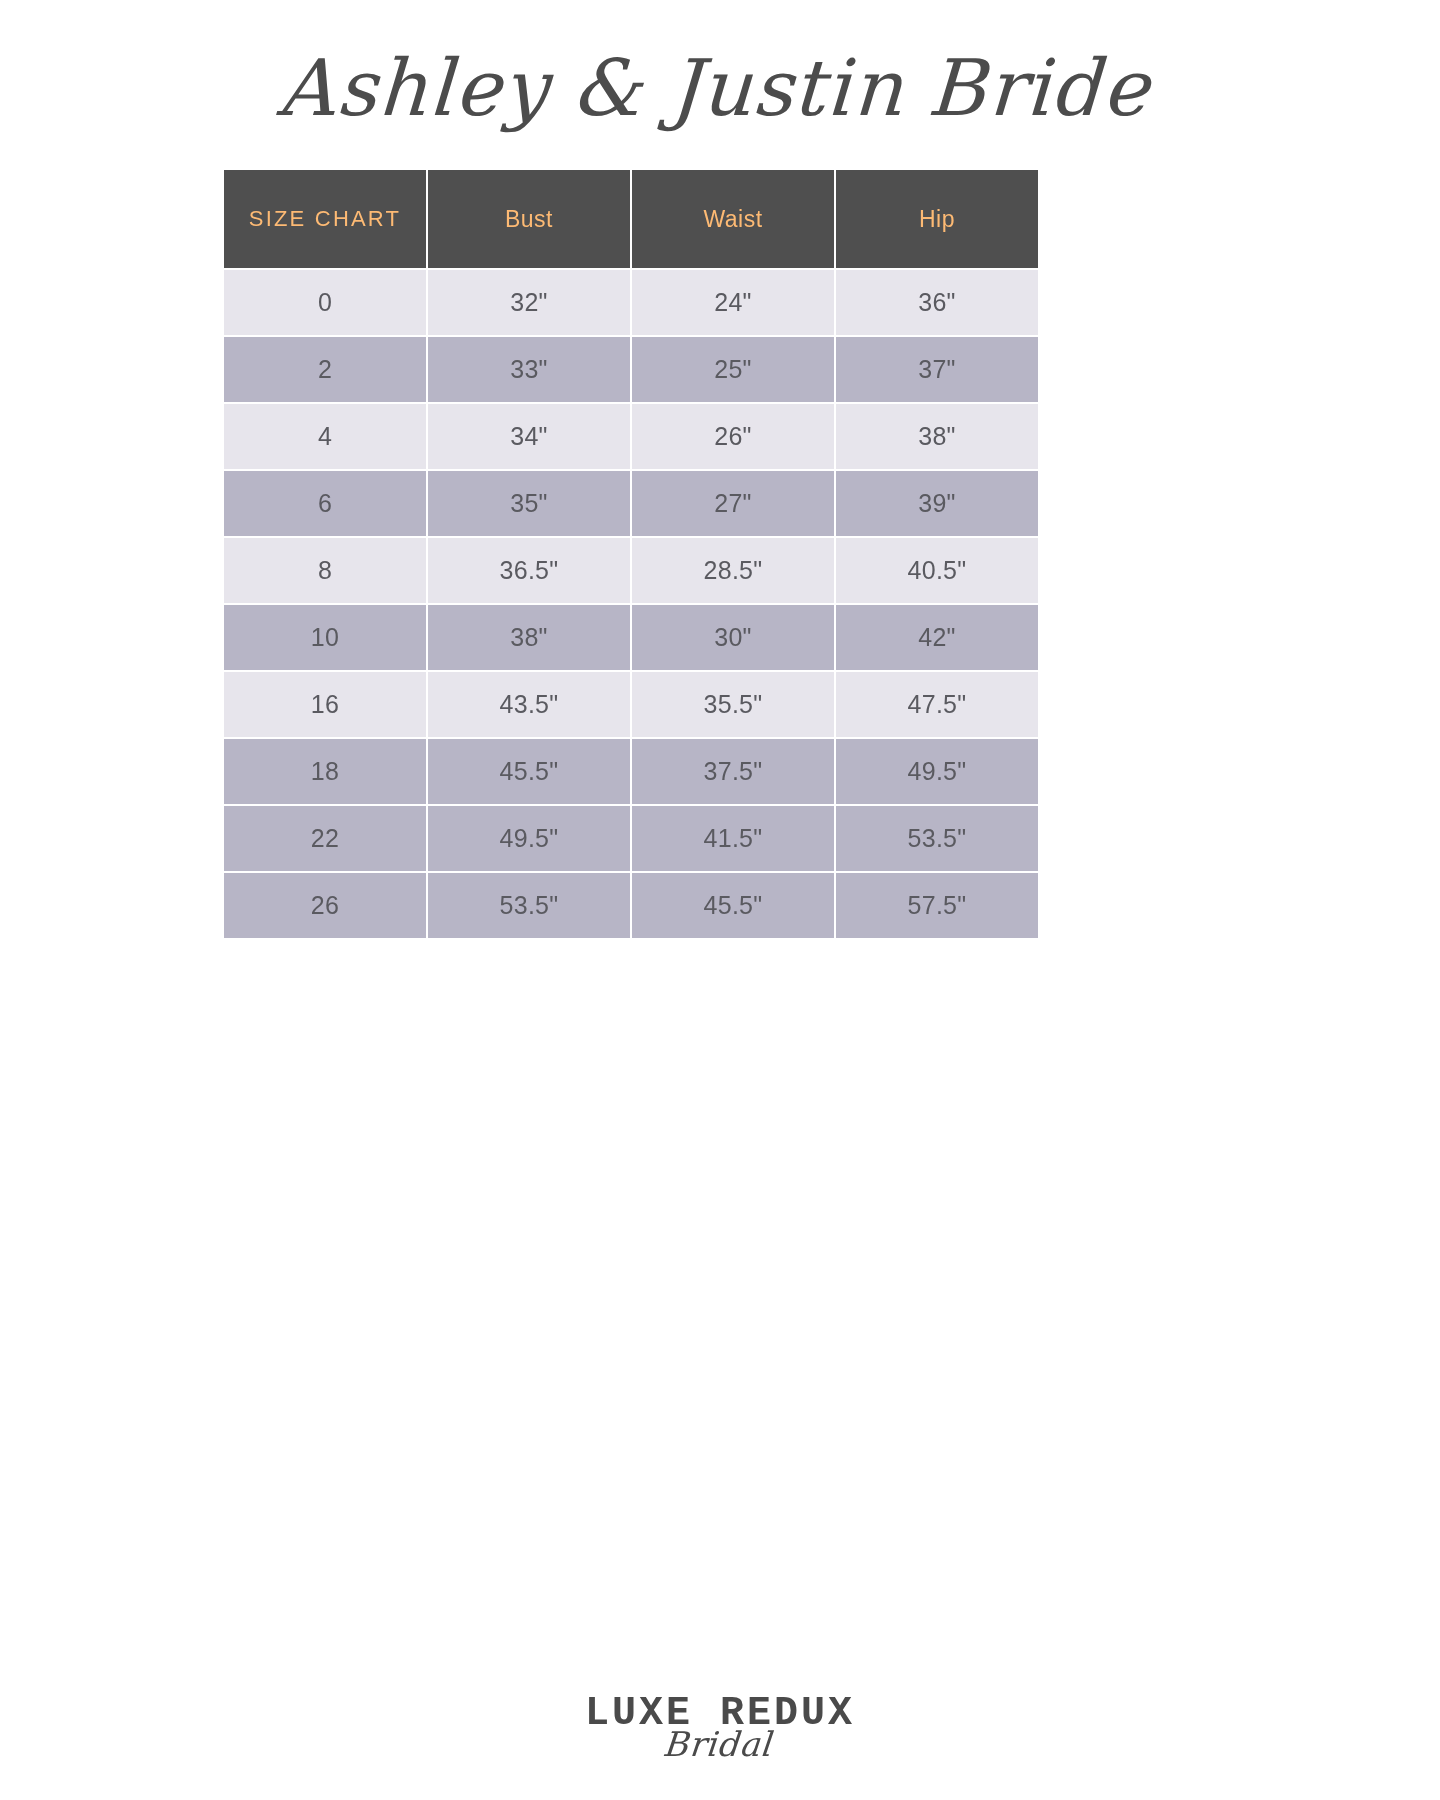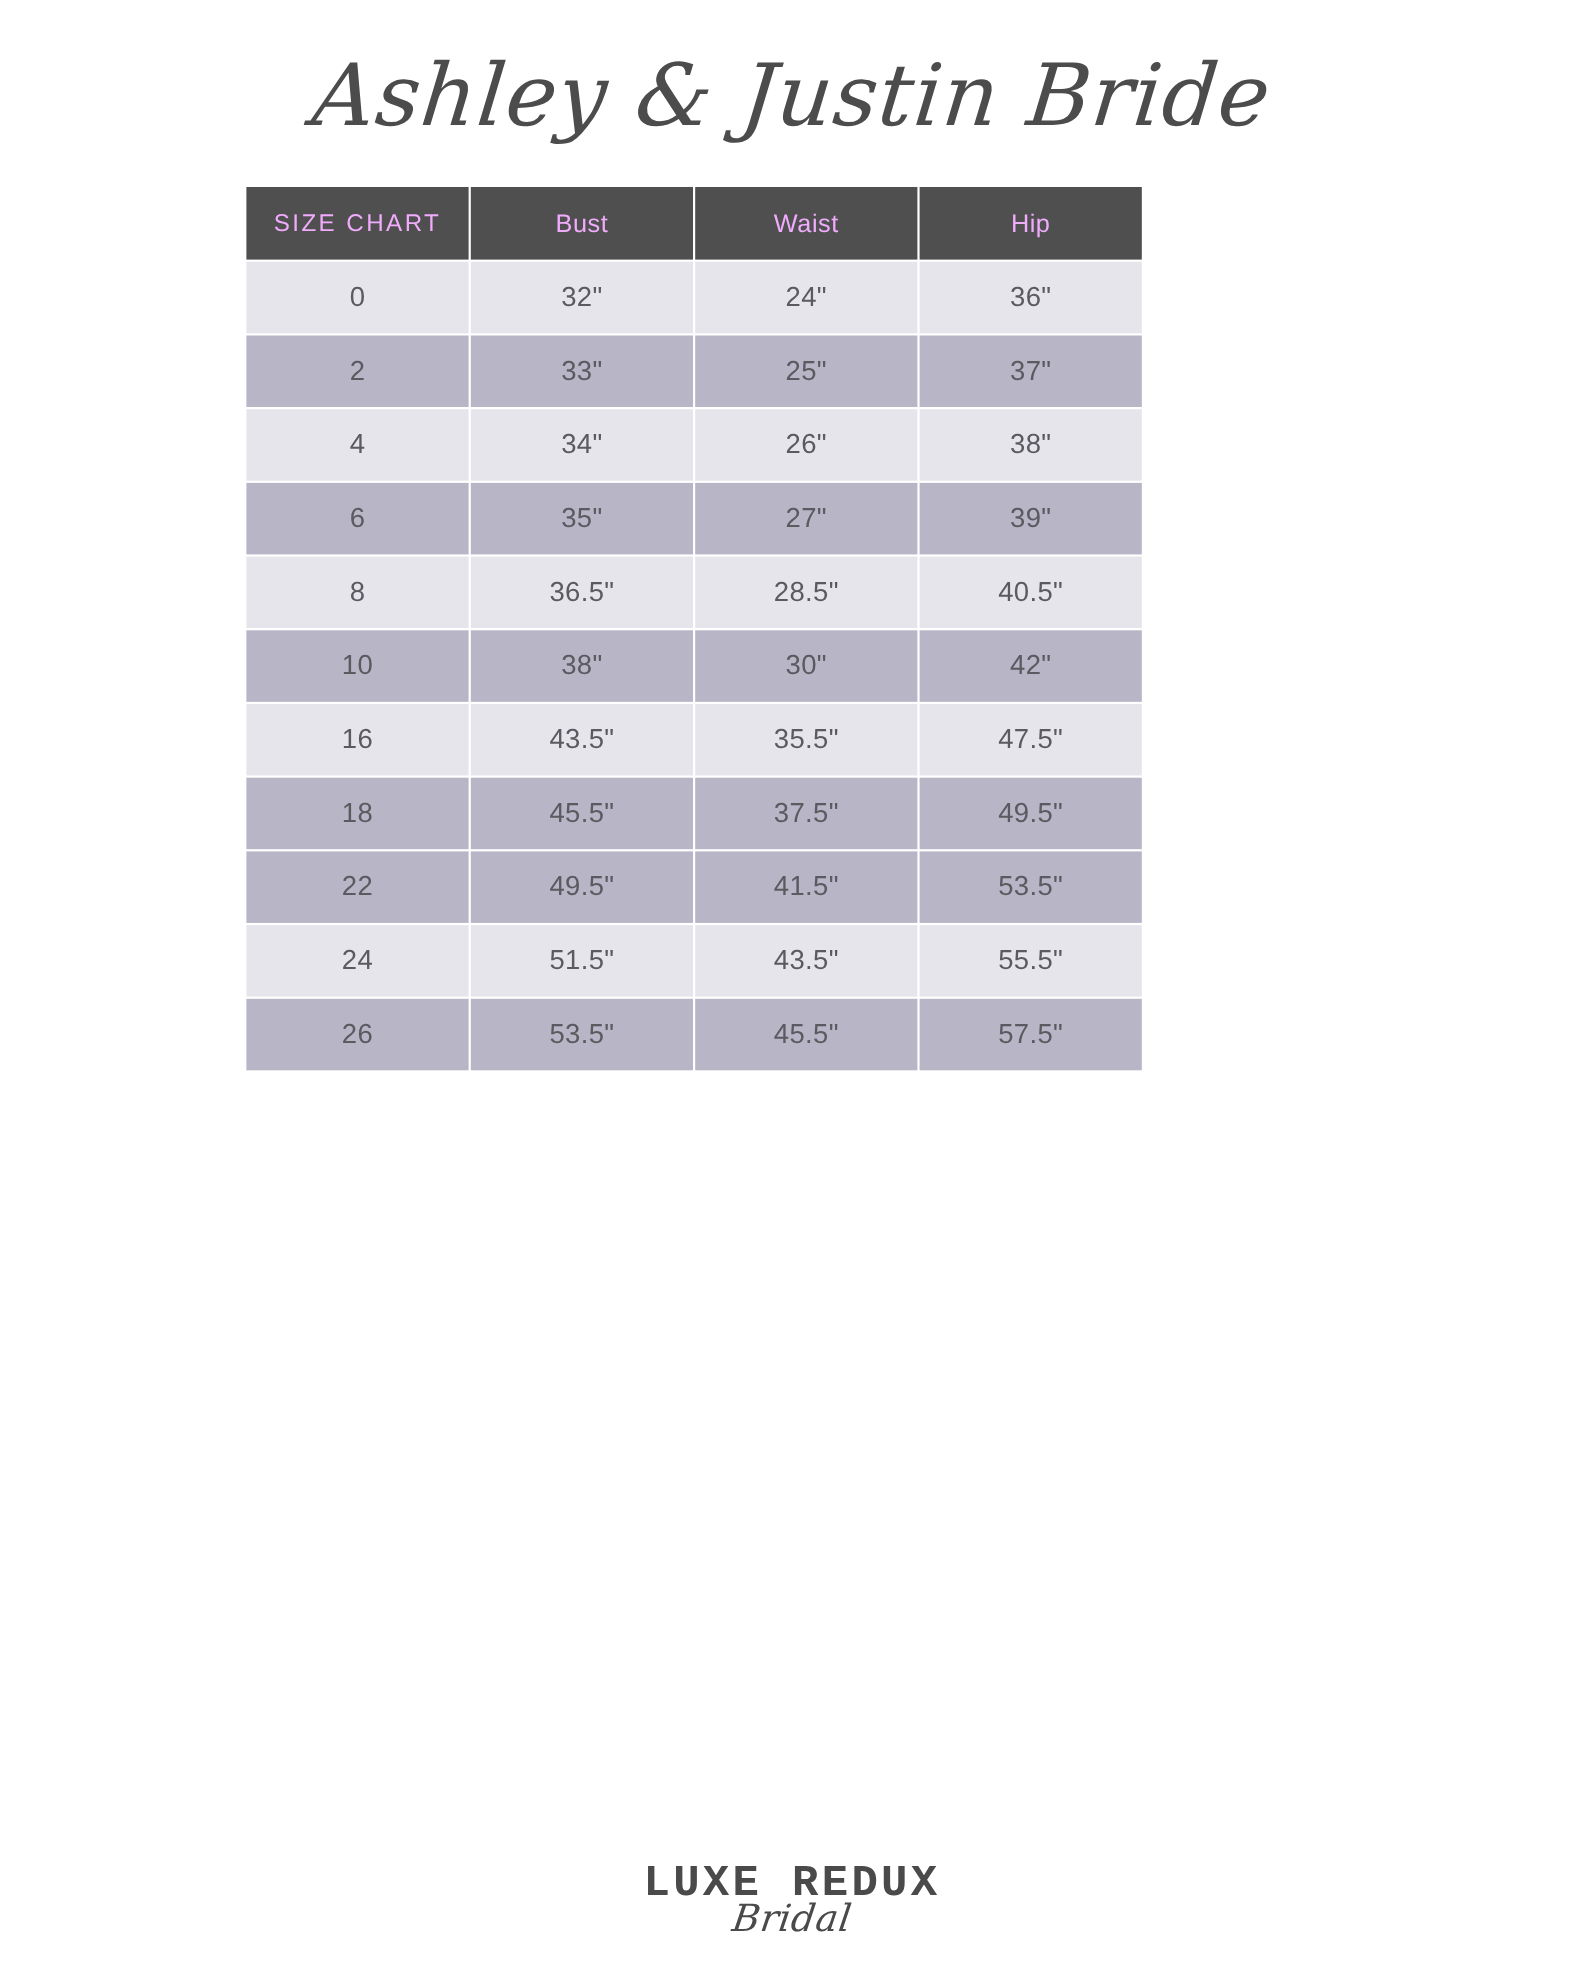--- a/index.html
+++ b/index.html
@@ -57,28 +57,28 @@
     table-layout: fixed;
   }
 
   table.size-chart col.c-size { width: 202px; }
   table.size-chart col.c-bust { width: 202px; }
   table.size-chart col.c-waist { width: 202px; }
   table.size-chart col.c-hip  { width: 202px; }
 
   thead th {
     background: #4f4f4f;
-    color: #f0abfc;
+    color: #fdba74;
     height: 66px;
     font-weight: 400;
     font-size: 23px;
     letter-spacing: 0.5px;
     text-align: center;
     vertical-align: middle;
-    padding: 0;
+    padding: 16px;
   }
   thead th.hdr-size {
     font-size: 22px;
     letter-spacing: 2.2px;
   }
 
   tbody td {
     height: 65px;
     text-align: center;
     vertical-align: middle;
@@ -208,26 +208,20 @@
           <td>45.5"</td>
           <td>37.5"</td>
           <td>49.5"</td>
         </tr>
         <tr class="row-dark">
           <td>22</td>
           <td>49.5"</td>
           <td>41.5"</td>
           <td>53.5"</td>
         </tr>
-        <tr class="row-light">
-          <td>24</td>
-          <td>51.5"</td>
-          <td>43.5"</td>
-          <td>55.5"</td>
-        </tr>
         <tr class="row-dark">
           <td>26</td>
           <td>53.5"</td>
           <td>45.5"</td>
           <td>57.5"</td>
         </tr>
       </tbody>
     </table>
   </div>
 

